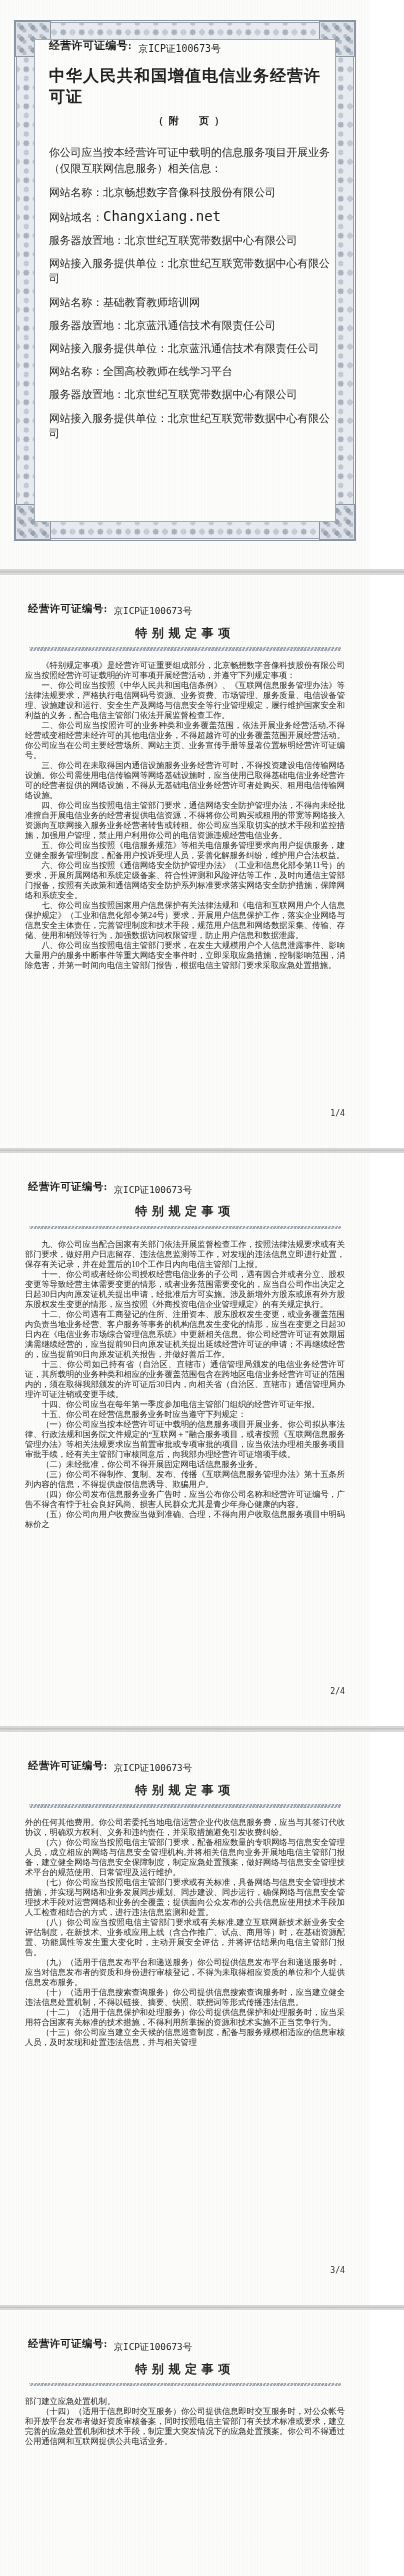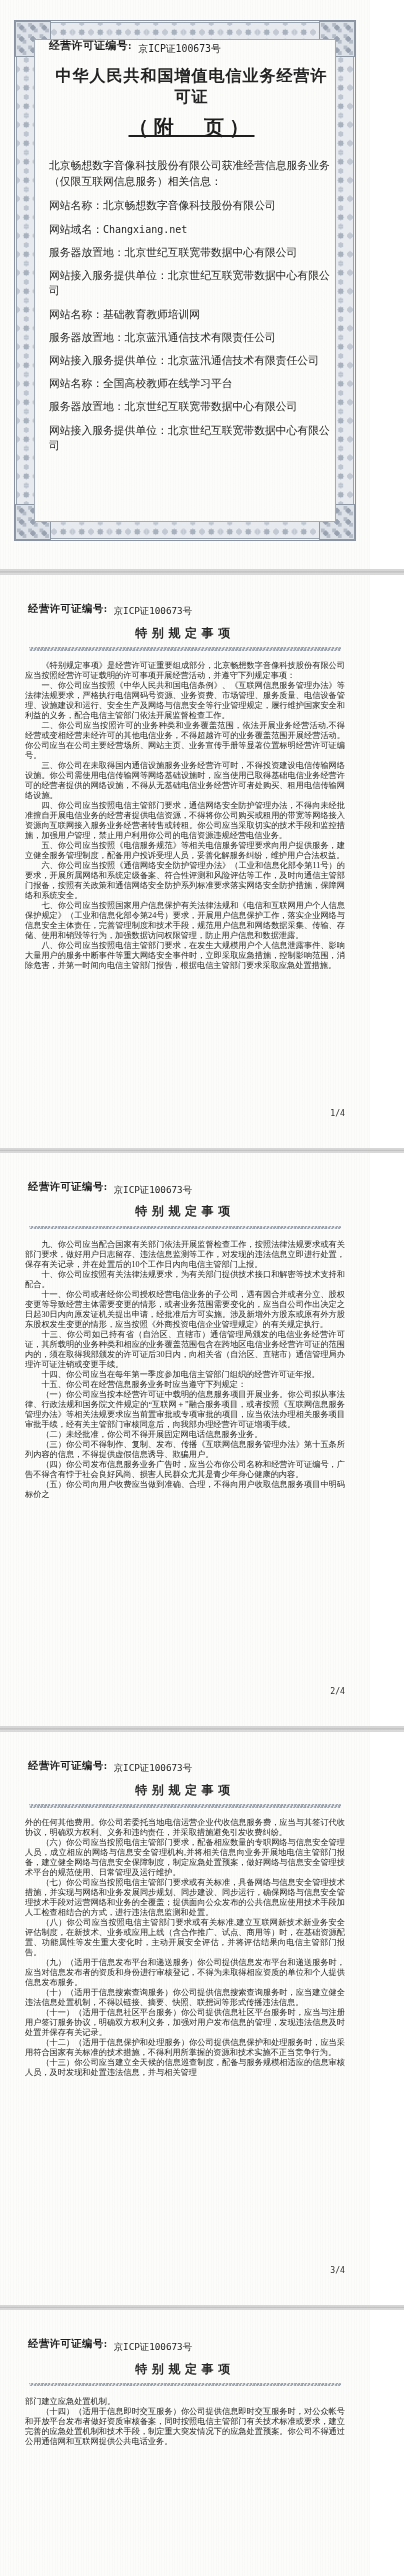--- a/index.html
+++ b/index.html
@@ -35,28 +35,28 @@
             radial-gradient(circle at 75% 75%, #b4bcc7 18%, rgba(0,0,0,0) 19%);
           background-size:11.3px 11.3px;}
   .corner.tl{left:0;top:0;} .corner.tr{right:0;top:0;}
   .corner.bl{left:0;bottom:0;} .corner.br{right:0;bottom:0;}
 
   .cert-inner{position:absolute;left:49px;right:36px;top:39px;}
   .lic-row{white-space:nowrap;}
   .lic-label{font-size:10.8px;font-weight:bold;letter-spacing:0.5px;}
   .lic-no{font-size:9.8px;font-family:"DejaVu Sans Mono","Liberation Mono",monospace;
           position:relative;top:3.1px;margin-left:4.1px;}
-  .cert-title{margin:13.4px 0 0 0;text-align:center;font-size:16px;font-weight:bold;
+  .cert-title{margin:13.4px 0 0 0;font-size:16px;font-weight:bold;
               letter-spacing:1px;color:#222;}
-  .cert-sub{margin:5.2px 0 0 0;text-align:center;font-size:20px;font-weight:bold;letter-spacing:5.2px;text-decoration:underline;}
+  .cert-sub{margin:5.2px 0 0 0;text-align:center;font-size:10px;font-weight:bold;letter-spacing:5.2px;}
   .cert-body{margin-top:17.5px;font-size:10.8px;line-height:15.5px;}
   .cert-intro{max-width:291px;margin:0 0 9.3px 0;}
   .entry{max-width:291px;margin:7.7px 0;}
   .entry .val{}
-  .entry .mono{font-family:"DejaVu Sans Mono","Liberation Mono",monospace;font-size:10px;}
+  .entry .mono{font-family:"DejaVu Sans Mono","Liberation Mono",monospace;font-size:14px;}
 
   
   .prov{height:573px;padding:27px 25px 0 25px;display:flex;flex-direction:column;}
   .prov .lic-row{margin-left:3.1px;}
   .prov .lic-label{font-size:10.3px;}
   .prov .lic-no{font-size:9.3px;top:2.6px;}
   .prov-title{margin:9.3px 0 5.2px 0;text-align:center;font-size:12px;font-weight:bold;
               letter-spacing:4.6px;color:#2a2a2a;}
   .wavy{height:3.6px;margin:0 4.1px 10.3px 4.1px;
         background:repeating-linear-gradient(115deg,#99a1ab 0 1px,#e6e8eb 1px 2.1px,#aab1ba 2.1px 3.1px);
@@ -83,21 +83,21 @@
       <div class="paper"></div>
     </div>
     <div class="cert-inner">
       <div class="lic-row">
         <span class="lic-label">经营许可证编号:</span>
         <span class="lic-no">京ICP证100673号</span>
       </div>
       <h1 class="cert-title">中华人民共和国增值电信业务经营许可证</h1>
       <div class="cert-sub">（附　页）</div>
       <div class="cert-body">
-        <p class="cert-intro">北京畅想数字音像科技股份有限公司获准经营信息服务业务（仅限互联网信息服务）相关信息：</p>
+        <p class="cert-intro">你公司应当按本经营许可证中载明的信息服务项目开展业务（仅限互联网信息服务）相关信息：</p>
         <div id="entries">
             <div class="entry"><span class="lab">网站名称：</span><span class="val">北京畅想数字音像科技股份有限公司</span></div>
             <div class="entry"><span class="lab">网站域名：</span><span class="val mono">Changxiang.net</span></div>
             <div class="entry"><span class="lab">服务器放置地：</span><span class="val">北京世纪互联宽带数据中心有限公司</span></div>
             <div class="entry"><span class="lab">网站接入服务提供单位：</span><span class="val">北京世纪互联宽带数据中心有限公司</span></div>
             <div class="entry"><span class="lab">网站名称：</span><span class="val">基础教育教师培训网</span></div>
             <div class="entry"><span class="lab">服务器放置地：</span><span class="val">北京蓝汛通信技术有限责任公司</span></div>
             <div class="entry"><span class="lab">网站接入服务提供单位：</span><span class="val">北京蓝汛通信技术有限责任公司</span></div>
             <div class="entry"><span class="lab">网站名称：</span><span class="val">全国高校教师在线学习平台</span></div>
             <div class="entry"><span class="lab">服务器放置地：</span><span class="val">北京世纪互联宽带数据中心有限公司</span></div>
@@ -132,22 +132,22 @@
 <div class="page-sep"></div>
   <section class="page prov">
     <div class="lic-row">
       <span class="lic-label tpl-lab">经营许可证编号:</span>
       <span class="lic-no tpl-no">京ICP证100673号</span>
     </div>
     <h2 class="prov-title tpl-title">特别规定事项</h2>
     <div class="wavy"></div>
     <div class="pbody tpl-body">
           <p class="ind">九、你公司应当配合国家有关部门依法开展监督检查工作，按照法律法规要求或有关部门要求，做好用户日志留存、违法信息监测等工作，对发现的违法信息立即进行处置，保存有关记录，并在处置后的10个工作日内向电信主管部门上报。</p>
-          <p class="ind">十、你公司应按照有关法律法规要求，为有关部门提供技术接口和解密等技术支持和配合。</p>
           <p class="ind">十一、你公司或者经你公司授权经营电信业务的子公司，遇有因合并或者分立、股权变更等导致经营主体需要变更的情形，或者业务范围需要变化的，应当自公司作出决定之日起30日内向原发证机关提出申请，经批准后方可实施。涉及新增外方股东或原有外方股东股权发生变更的情形，应当按照《外商投资电信企业管理规定》的有关规定执行。</p>
+          <p class="ind">十二、你公司遇有工商登记的住所、注册资本、股东股权发生变更，或业务覆盖范围内负责当地业务经营、客户服务等事务的机构信息发生变化的情形，应当在变更之日起30日内在《电信业务市场综合管理信息系统》中更新相关信息。你公司经营许可证有效期届满需继续经营的，应当提前90日向原发证机关提出延续经营许可证的申请；不再继续经营的，应当提前90日向原发证机关报告，并做好善后工作。</p>
           <p class="ind">十三、你公司如已持有省（自治区、直辖市）通信管理局颁发的电信业务经营许可证，其所载明的业务种类和相应的业务覆盖范围包含在跨地区电信业务经营许可证的范围内的，须在取得我部颁发的许可证后30日内，向相关省（自治区、直辖市）通信管理局办理许可证注销或变更手续。</p>
           <p class="ind">十四、你公司应当在每年第一季度参加电信主管部门组织的经营许可证年报。</p>
           <p class="ind">十五、你公司在经营信息服务业务时应当遵守下列规定：</p>
           <p class="ind">（一）你公司应当按本经营许可证中载明的信息服务项目开展业务。你公司拟从事法律、行政法规和国务院文件规定的“互联网＋”融合服务项目，或者按照《互联网信息服务管理办法》等相关法规要求应当前置审批或专项审批的项目，应当依法办理相关服务项目审批手续，经有关主管部门审核同意后，向我部办理经营许可证增项手续。</p>
           <p class="ind">（二）未经批准，你公司不得开展固定网电话信息服务业务。</p>
           <p class="ind">（三）你公司不得制作、复制、发布、传播《互联网信息服务管理办法》第十五条所列内容的信息，不得提供虚假信息诱导、欺骗用户。</p>
           <p class="ind">（四）你公司发布信息服务业务广告时，应当公布你公司名称和经营许可证编号，广告不得含有悖于社会良好风尚、损害人民群众尤其是青少年身心健康的内容。</p>
           <p class="ind">（五）你公司向用户收费应当做到准确、合理，不得向用户收取信息服务项目中明码标价之</p>
         </div>
     <div class="pfooter tpl-footer">2/4</div>
@@ -160,21 +160,20 @@
     </div>
     <h2 class="prov-title tpl-title">特别规定事项</h2>
     <div class="wavy"></div>
     <div class="pbody tpl-body">
           <p>外的任何其他费用。你公司若委托当地电信运营企业代收信息服务费，应当与其签订代收协议，明确双方权利、义务和违约责任，并采取措施避免引发收费纠纷。</p>
           <p class="ind">（六）你公司应当按照电信主管部门要求，配备相应数量的专职网络与信息安全管理人员，成立相应的网络与信息安全管理机构,并将相关信息向业务开展地电信主管部门报备，建立健全网络与信息安全保障制度，制定应急处置预案，做好网络与信息安全管理技术平台的规范使用、日常管理及运行维护。</p>
           <p class="ind">（七）你公司应当按照电信主管部门要求或有关标准，具备网络与信息安全管理技术措施，并实现与网络和业务发展同步规划、同步建设、同步运行，确保网络与信息安全管理技术手段对运营网络和业务的全覆盖；提供面向公众发布的公共信息应使用技术手段加人工检查相结合的方式，进行违法信息监测和处置。</p>
           <p class="ind">（八）你公司应当按照电信主管部门要求或有关标准,建立互联网新技术新业务安全评估制度，在新技术、业务或应用上线（含合作推广、试点、商用等）时，在基础资源配置、功能属性等发生重大变化时，主动开展安全评估，并将评估结果向电信主管部门报告。</p>
           <p class="ind">（九）（适用于信息发布平台和递送服务）你公司提供信息发布平台和递送服务时，应当对信息发布者的资质和身份进行审核登记，不得为未取得相应资质的单位和个人提供信息发布服务。</p>
           <p class="ind">（十）（适用于信息搜索查询服务）你公司提供信息搜索查询服务时，应当建立健全违法信息处置机制，不得以链接、摘要、快照、联想词等形式传播违法信息。</p>
-          <p class="ind">（十一）（适用于信息社区平台服务）你公司提供信息社区平台服务时，应当与注册用户签订服务协议，明确双方权利义务，加强对用户发布信息的管理，发现违法信息及时处置并保存有关记录。</p>
           <p class="ind">（十二）（适用于信息保护和处理服务）你公司提供信息保护和处理服务时，应当采用符合国家有关标准的技术措施，不得利用所掌握的资源和技术实施不正当竞争行为。</p>
           <p class="ind">（十三）你公司应当建立全天候的信息巡查制度，配备与服务规模相适应的信息审核人员，及时发现和处置违法信息，并与相关管理</p>
         </div>
     <div class="pfooter tpl-footer">3/4</div>
   </section>
 <div class="page-sep"></div>
   <section class="page prov">
     <div class="lic-row">
       <span class="lic-label tpl-lab">经营许可证编号:</span>
       <span class="lic-no tpl-no">京ICP证100673号</span>

